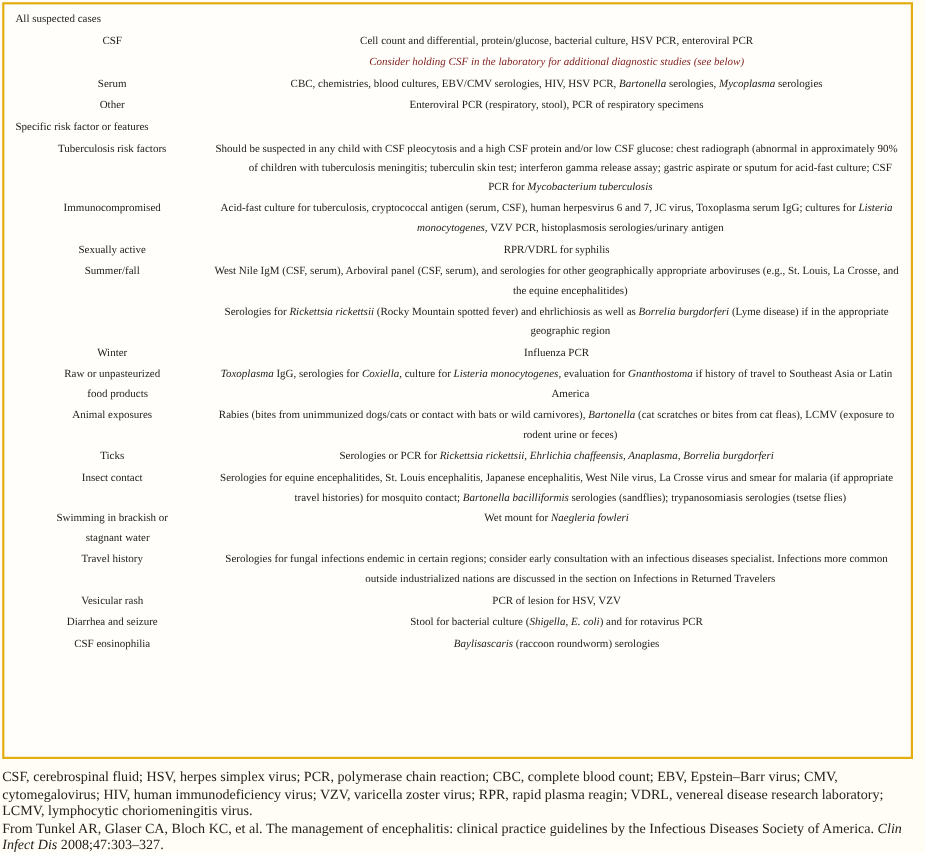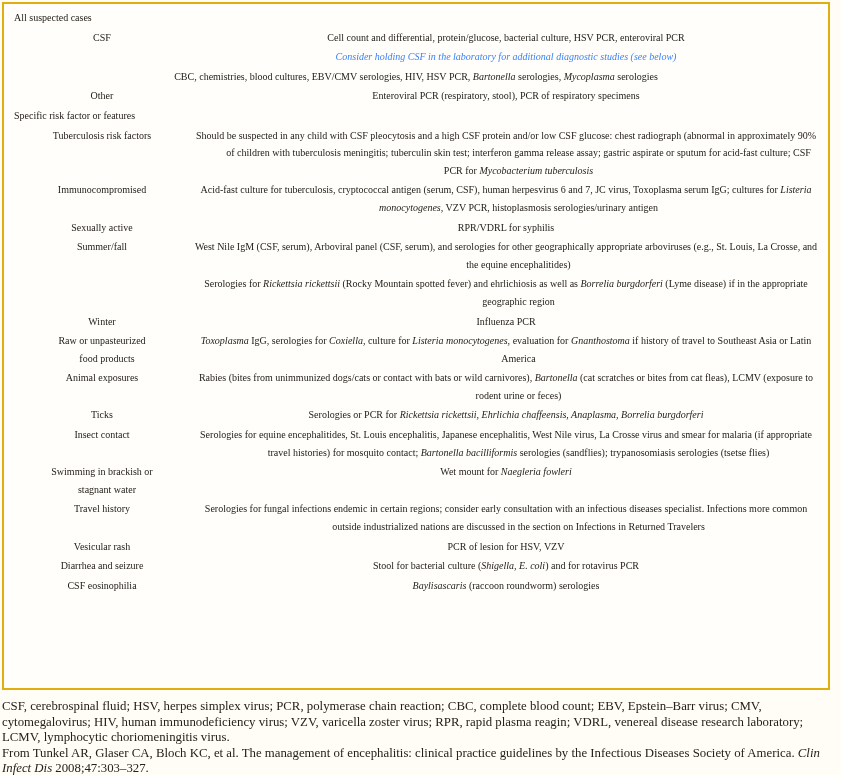--- a/index.html
+++ b/index.html
@@ -47,21 +47,21 @@
     flex: 1;
     min-width: 0;
   }
   .row-desc p {
     margin: 0 0 2px 0;
     padding-left: 25px;
     text-indent: -25px;
   }
   .row-desc p:last-child { margin-bottom: 0; }
   .row-desc p.note {
-    color: #3b82f6;
+    color: #7f1d1d;
     font-style: italic;
   }
   em { font-style: italic; }
   .footnotes {
     margin: 9px 2px 0 2px;
     width: 836px;
     font-size: 12.8px;
     line-height: 15.6px;
   }
   .footnotes p {
@@ -77,20 +77,23 @@
       <div class="entry-row">
         <div class="row-label">
           <div class="label-line">CSF</div>
         </div>
         <div class="row-desc">
           <p>Cell count and differential, protein/glucose, bacterial culture, HSV PCR, enteroviral PCR</p>
           <p class="note"><em>Consider holding CSF in the laboratory for additional diagnostic studies (see below)</em></p>
         </div>
       </div>
       <div class="entry-row">
+        <div class="row-label">
+          <div class="label-line">Serum</div>
+        </div>
         <div class="row-desc">
           <p>CBC, chemistries, blood cultures, EBV/CMV serologies, HIV, HSV PCR, <em>Bartonella</em> serologies, <em>Mycoplasma</em> serologies</p>
         </div>
       </div>
       <div class="entry-row">
         <div class="row-label">
           <div class="label-line">Other</div>
         </div>
         <div class="row-desc">
           <p>Enteroviral PCR (respiratory, stool), PCR of respiratory specimens</p>

